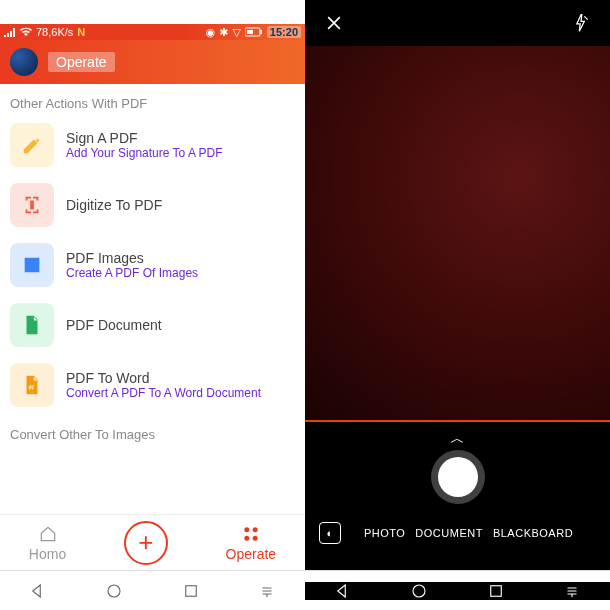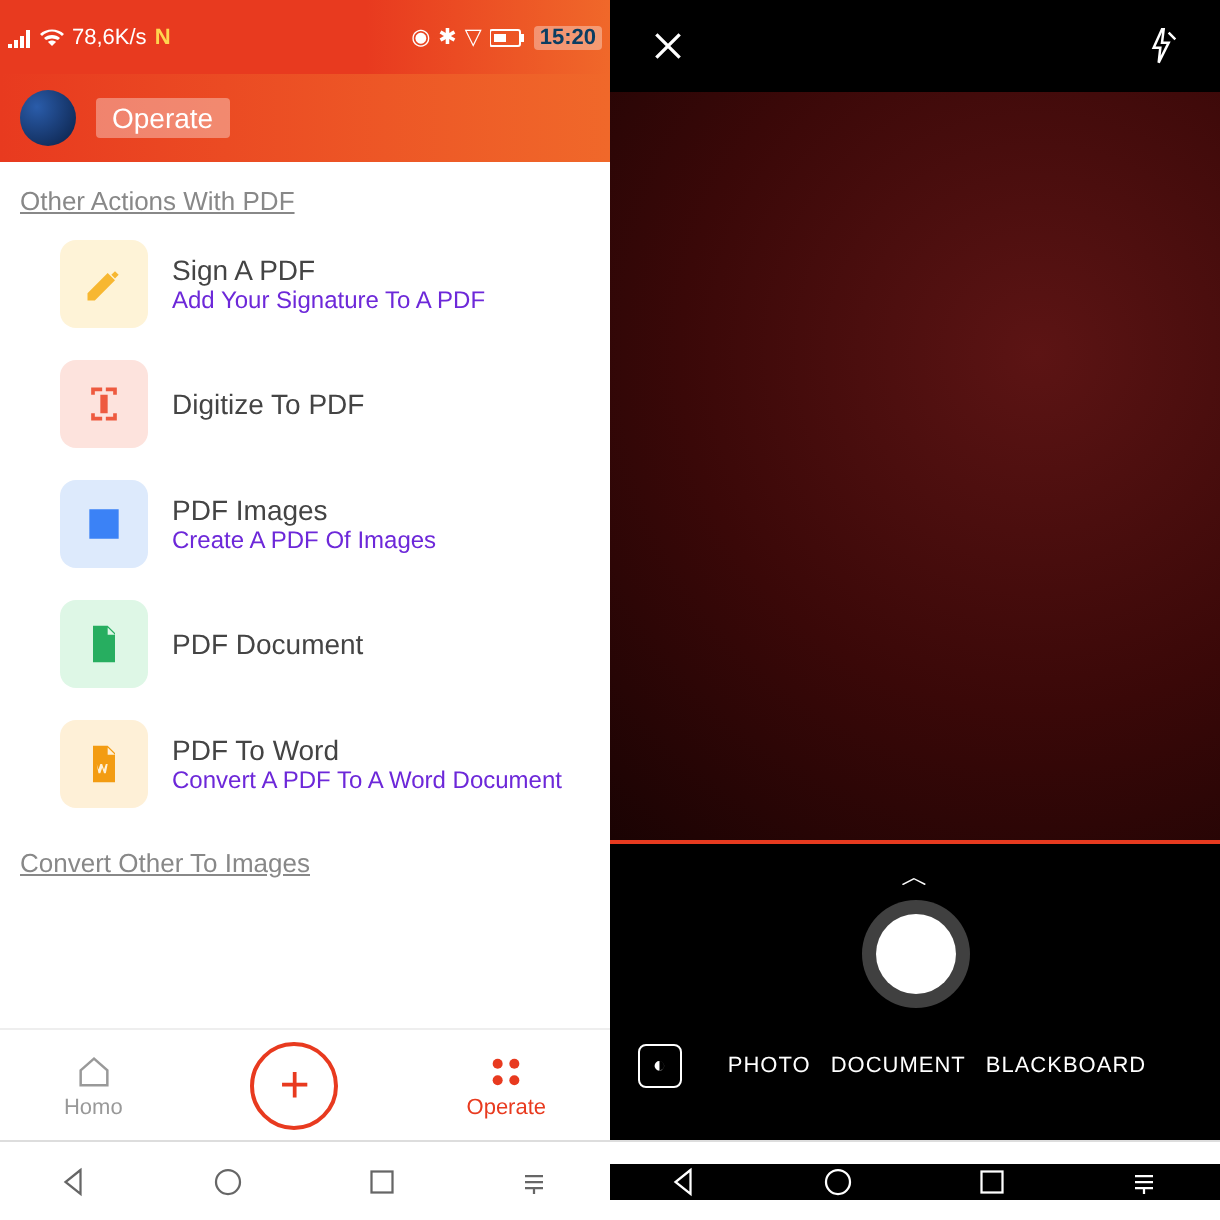--- a/index.html
+++ b/index.html
@@ -2,48 +2,48 @@
 <html><head>
 <meta charset="utf-8">
 <style>
 * { margin: 0; padding: 0; box-sizing: border-box; font-family: -apple-system, BlinkMacSystemFont, sans-serif; }
 body { width: 610px; height: 610px; display: flex; background: #fff; overflow: hidden; }
 .panel { height: 570px; position: relative; }
 .left { width: 305px; display: flex; flex-direction: column; }
 .right { width: 305px; background: #000; display: flex; flex-direction: column; }
 
 
-.status-bar { height: 37px; background: linear-gradient(90deg, #e83a1f 0%, #e83a1f 60%, #f0682a 100%); display: flex; align-items: center; color: #fff; font-size: 11px; padding: 0 4px; justify-content: space-between; }
+.status-bar { height: 16px; background: linear-gradient(90deg, #e83a1f 0%, #e83a1f 60%, #f0682a 100%); display: flex; align-items: center; color: #fff; font-size: 11px; padding: 0 4px; justify-content: space-between; margin-top: 24px; }
 .status-left { display: flex; align-items: center; gap: 4px; }
 .status-right { display: flex; align-items: center; gap: 4px; }
 .time-box { background: rgba(255,255,255,0.35); padding: 0 3px; border-radius: 2px; color: #0a3d62; font-weight: bold; }
 
 
 .header { height: 44px; background: linear-gradient(90deg, #e83a1f 0%, #f0682a 100%); display: flex; align-items: center; padding: 0 10px; gap: 10px; }
 .avatar { width: 28px; height: 28px; border-radius: 50%; background: radial-gradient(circle at 30% 30%, #2a5caa, #0a1f44); }
 .header-title { background: rgba(255,255,255,0.35); color: #fff; padding: 2px 8px; font-size: 14px; border-radius: 2px; }
 
 
-.section-title { padding: 12px 10px 4px; color: #888; font-size: 13px; text-decoration: underline; }
+.section-title { padding: 12px 10px 4px; color: #888; font-size: 13px; }
 .item-list { flex: 1; overflow: hidden; }
-.item { display: flex; align-items: center; padding: 8px 10px; gap: 12px; margin-left: 20px; }
+.item { display: flex; align-items: center; padding: 8px 10px; gap: 12px; }
 .item-icon { width: 44px; height: 44px; border-radius: 8px; display: flex; align-items: center; justify-content: center; flex-shrink: 0; }
 .item-text { display: flex; flex-direction: column; }
 .item-title { font-size: 14px; color: #444; font-weight: 500; }
 .item-sub { font-size: 12px; color: #6d28d9; }
 .ic-yellow { background: #fef3d7; color: #f7b731; }
 .ic-red { background: #fde3dd; color: #ee5a3f; }
 .ic-blue { background: #ddeafc; color: #3b82f6; }
 .ic-green { background: #def7e6; color: #27ae60; }
 .ic-orange { background: #fef0d7; color: #f39c12; }
 .ic-teal { background: #ddeafc; color: #3b82f6; }
 
 
 .bottom-nav { height: 56px; border-top: 1px solid #eee; display: flex; align-items: center; justify-content: space-around; background: #fff; }
-.nav-item { display: flex; flex-direction: column; align-items: center; font-size: 11px; color: #999; gap: 2px; }
+.nav-item { display: flex; flex-direction: column; align-items: center; font-size: 14px; color: #999; gap: 2px; }
 .fab { width: 44px; height: 44px; border: 2px solid #e83a1f; border-radius: 50%; display: flex; align-items: center; justify-content: center; color: #e83a1f; font-size: 26px; font-weight: 300; }
 
 
 .cam-top { height: 46px; display: flex; align-items: center; justify-content: space-between; padding: 0 14px; }
 .cam-btn { width: 30px; height: 30px; display: flex; align-items: center; justify-content: center; color: #fff; }
 .viewfinder { flex: 1; background: radial-gradient(circle at 70% 35%, #5c1414 0%, #3a0808 55%, #1a0303 100%); border-bottom: 2px solid #e83a1f; }
 .cam-controls { background: #000; padding: 8px 0 12px; display: flex; flex-direction: column; align-items: center; }
 .chevron-up { color: #fff; font-size: 14px; margin-bottom: 2px; }
 .shutter-ring { width: 54px; height: 54px; border-radius: 50%; background: rgba(255,255,255,0.25); display: flex; align-items: center; justify-content: center; }
 .shutter { width: 40px; height: 40px; border-radius: 50%; background: #fff; }

